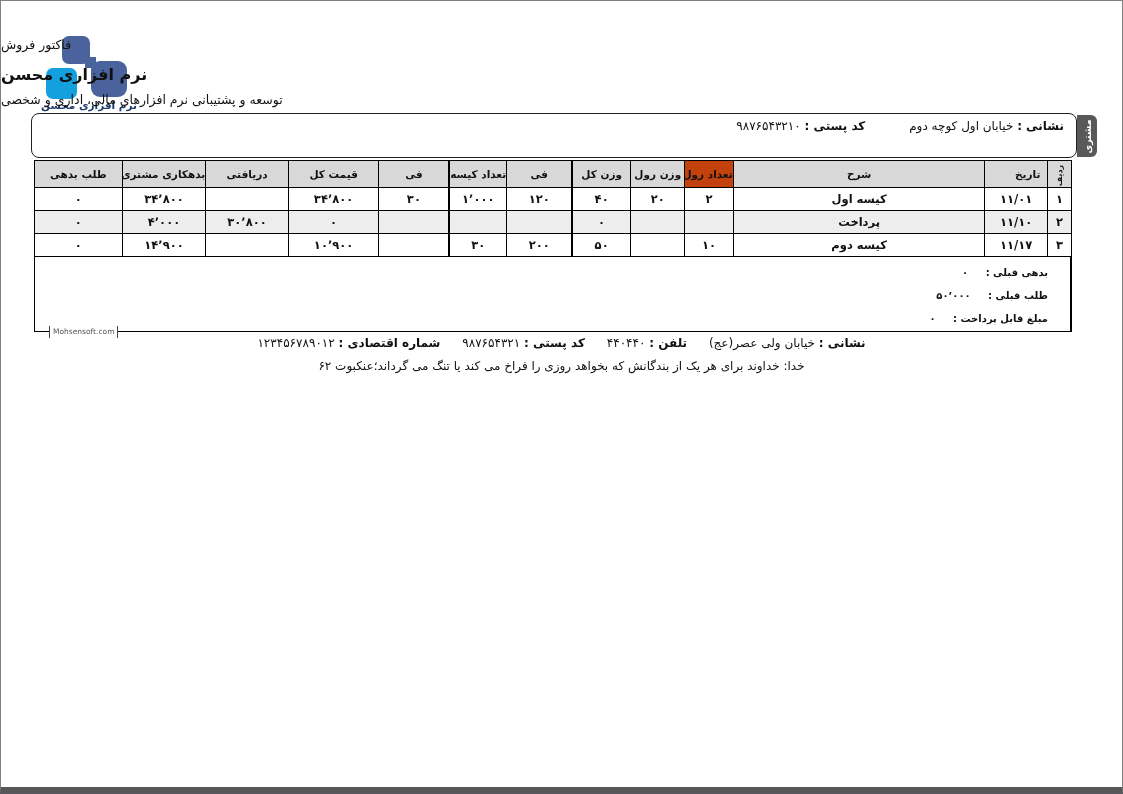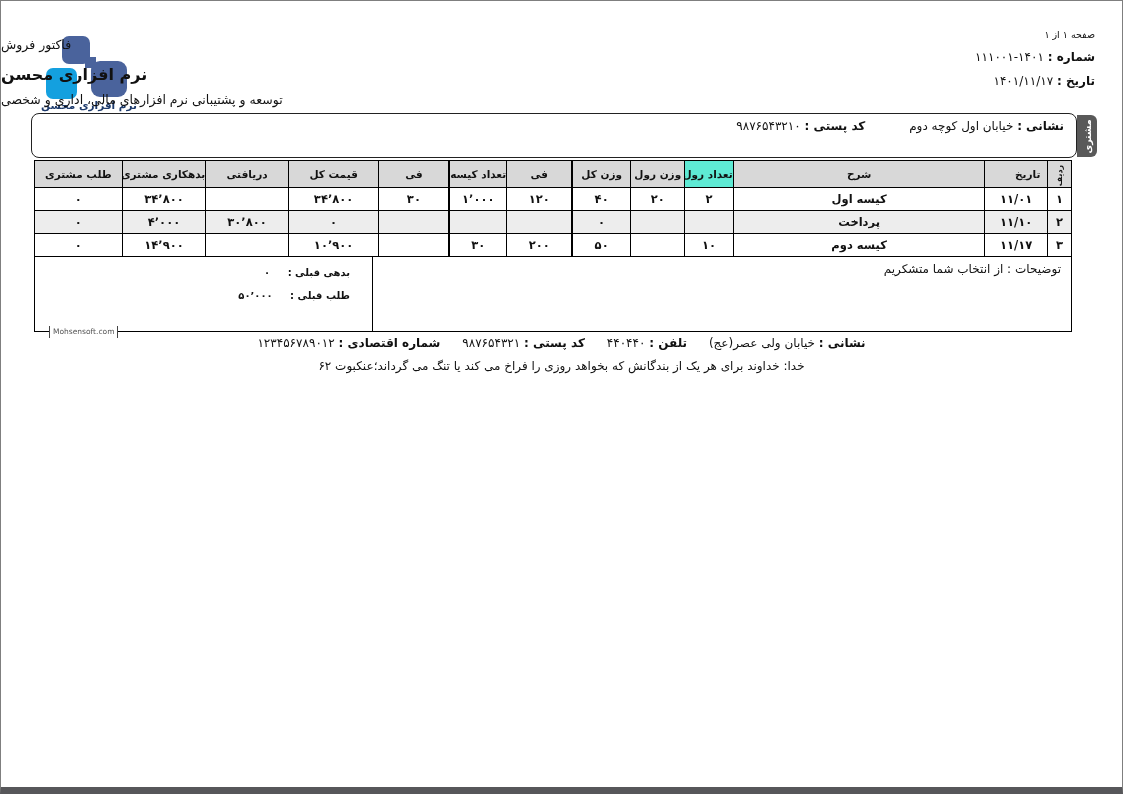--- a/index.html
+++ b/index.html
@@ -76,60 +76,49 @@
     <div class="sq3" style="background: rgb(74, 99, 156);"></div>
     <div class="logo-text" style="color: rgb(29, 58, 107);">نرم افزاری محسن</div>
   </div>
 
   <div class="center-head">
     <div class="doc-type">فاکتور فروش</div>
     <div class="company">نرم افزاری محسن</div>
     <div class="subtitle">توسعه و پشتیبانی نرم افزارهای مالی، اداری و شخصی</div>
   </div>
 
-  <div class="meta">
-    <div class="m-page">صفحه ۱ از ۱</div>
-    <div class="m-line">
-      <span class="lbl">شماره :</span>
-      <span>۱۴۰۱-۱۱۱۰۰۱</span>
-    </div>
-    <div class="m-line">
-      <span class="lbl">تاریخ :</span>
-      <span>۱۴۰۱/۱۱/۱۷</span>
-    </div>
-  </div>
 
   <div class="cust">
     <div class="cust-line">
       <span class="lbl">نشانی :</span>
       <span class="gap-md">خیابان اول کوچه دوم</span>
       <span class="lbl">کد پستی :</span>
       <span>۹۸۷۶۵۴۳۲۱۰</span>
     </div>
   </div>
   <div class="cust-tab" style="background: rgb(89, 89, 89);">
     <span>مشتری</span>
   </div>
 
   <table class="items">
     <thead>
         <tr>
           <th class="c-radif rot" style="background: rgb(216, 216, 216);"><span>ردیف</span></th>
           <th class="c-date" style="background: rgb(216, 216, 216); padding-left: 23px;">تاریخ</th>
           <th class="c-desc" style="background: rgb(216, 216, 216);">شرح</th>
-          <th class="c-rolls" style="background: #5eead4;">تعداد رول</th>
+          <th class="c-rolls" style="background: #c2410c;">تعداد رول</th>
           <th class="c-rollw" style="background: rgb(216, 216, 216);">وزن رول</th>
           <th class="c-totw thickL" style="background: rgb(216, 216, 216);">وزن کل</th>
           <th class="c-fee-w" style="background: rgb(216, 216, 216);">فی</th>
           <th class="c-bags thickL" style="background: rgb(216, 216, 216);">تعداد کیسه</th>
           <th class="c-fee-b" style="background: rgb(216, 216, 216);">فی</th>
           <th class="c-total" style="background: rgb(216, 216, 216);">قیمت کل</th>
           <th class="c-recv" style="background: rgb(216, 216, 216);">دریافتی</th>
           <th class="c-debt" style="background: rgb(216, 216, 216);">بدهکاری مشتری</th>
-          <th class="c-credit" style="background: rgb(216, 216, 216);">طلب مشتری</th>
+          <th class="c-credit" style="background: rgb(216, 216, 216);">طلب بدهی</th>
         </tr>
       </thead>
     <tbody>
         <tr>
           <td class="c-radif">۱</td>
           <td class="c-date">۱۱/۰۱</td>
           <td class="c-desc">کیسه اول</td>
           <td class="c-rolls">۲</td>
           <td class="c-rollw">۲۰</td>
           <td class="c-totw thickL">۴۰</td>
@@ -168,33 +157,33 @@
           <td class="c-fee-b"></td>
           <td class="c-total">۱۰٬۹۰۰</td>
           <td class="c-recv"></td>
           <td class="c-debt">۱۴٬۹۰۰</td>
           <td class="c-credit">۰</td>
         </tr>
       </tbody>
   </table>
 
   <div class="bottom">
-    <div class="notes">
-      <span>توضیحات :</span>
-      <span>از انتخاب شما متشکریم</span>
-    </div>
     <div class="summary">
       <div class="sum-line">
         <span>بدهی قبلی :</span>
         <span class="val">۰</span>
       </div>
       <div class="sum-line">
         <span>طلب قبلی :</span>
         <span class="val">۵۰٬۰۰۰</span>
       </div>
+      <div class="sum-line">
+        <span>مبلغ قابل پرداخت :</span>
+        <span class="val">۰</span>
+      </div>
     </div>
   </div>
   <div class="softmark">Mohsensoft.com</div>
 
   <div class="f1">
     <span class="grp">
       <span class="lbl">نشانی :</span>
       <span>خیابان ولی عصر(عج)</span>
     </span>
     <span class="grp">

